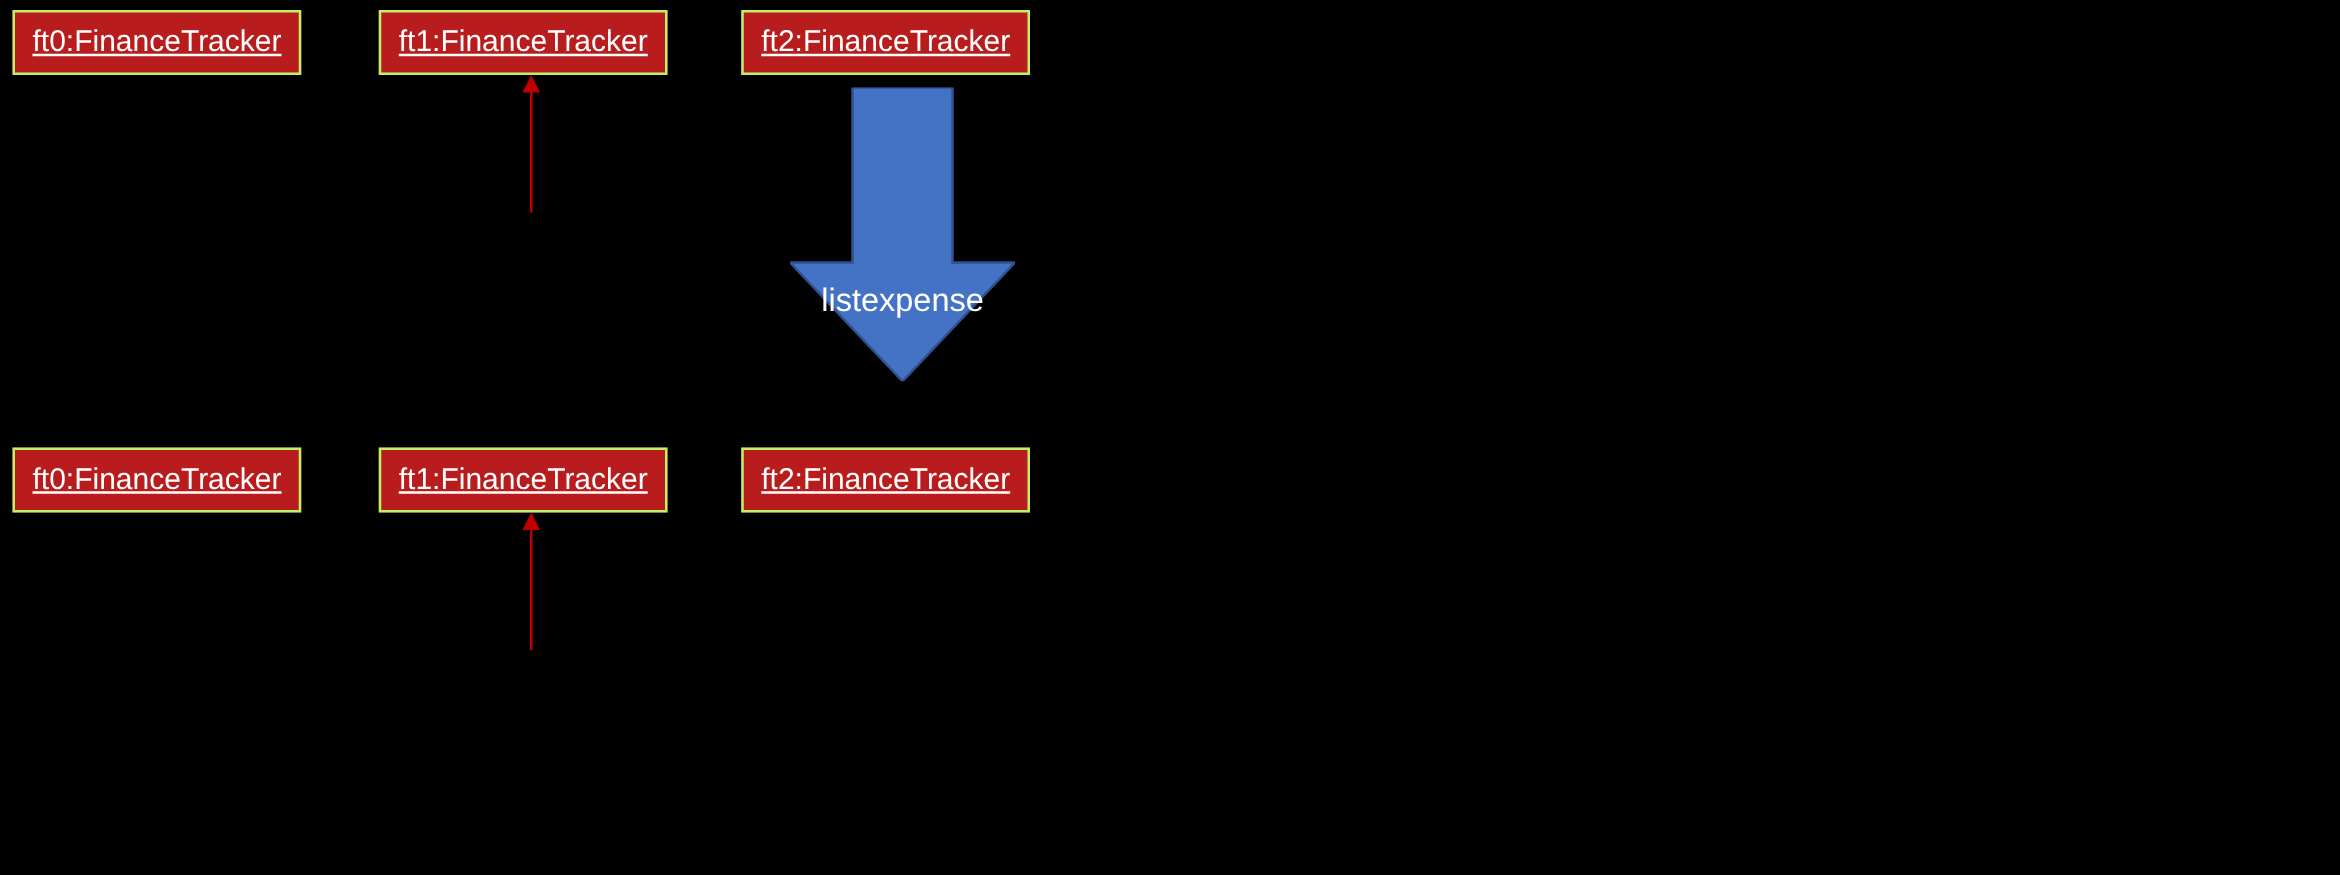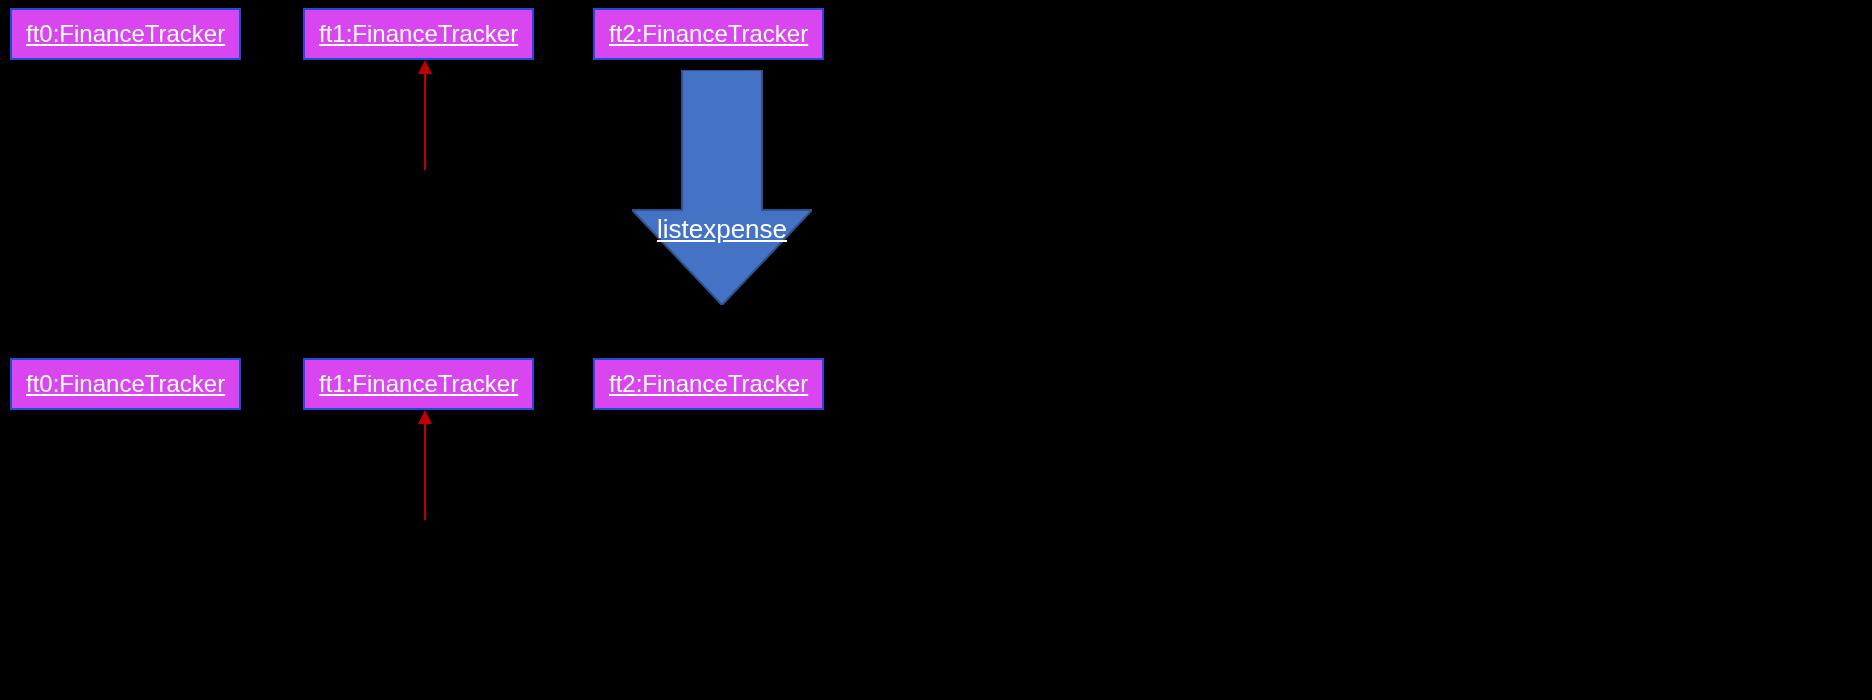--- a/index.html
+++ b/index.html
@@ -5,22 +5,22 @@
     * { margin: 0; padding: 0; box-sizing: border-box; }
     body {
       width: 1872px;
       height: 700px;
       background: #000000;
       position: relative;
       font-family: Arial, sans-serif;
     }
     .object-box {
       position: absolute;
-      background: #d946ef;
-      border: 2px solid #1d4ed8;
+      background: #b91c1c;
+      border: 2px solid #bef264;
       color: #ffffff;
       font-size: 24px;
       padding: 10px 14px;
       text-decoration: underline;
       white-space: nowrap;
     }
     .red-arrow {
       position: absolute;
     }
     .red-arrow-line {
@@ -68,21 +68,21 @@
   <div class="red-arrow-head"></div>
   <div class="red-arrow-line" style="top:12px; height:98px;"></div>
 </div>
 
 <div class="block-arrow" style="left:632px; top:70px;">
   <svg width="180" height="235" viewBox="0 0 180 235">
     <path d="M 50 0 L 130 0 L 130 140 L 180 140 L 90 235 L 0 140 L 50 140 Z" fill="#4472C4" stroke="#2F528F" stroke-width="2"></path>
   </svg>
 </div>
 
-<div class="arrow-label" style="left:602px; top:214px; width:240px;text-decoration:underline;">
+<div class="arrow-label" style="left:602px; top:225px; width:240px;">
   <div>listexpense</div>
 </div>
 
 <div class="object-box" style="left:10px; top:358px;">ft0:FinanceTracker</div>
 
 <div class="object-box" style="left:303px; top:358px;">ft1:FinanceTracker</div>
 
 <div class="object-box" style="left:593px; top:358px;">ft2:FinanceTracker</div>
 
 <div class="red-arrow" style="left:418px; top:410px; width:14px; height:110px;">

